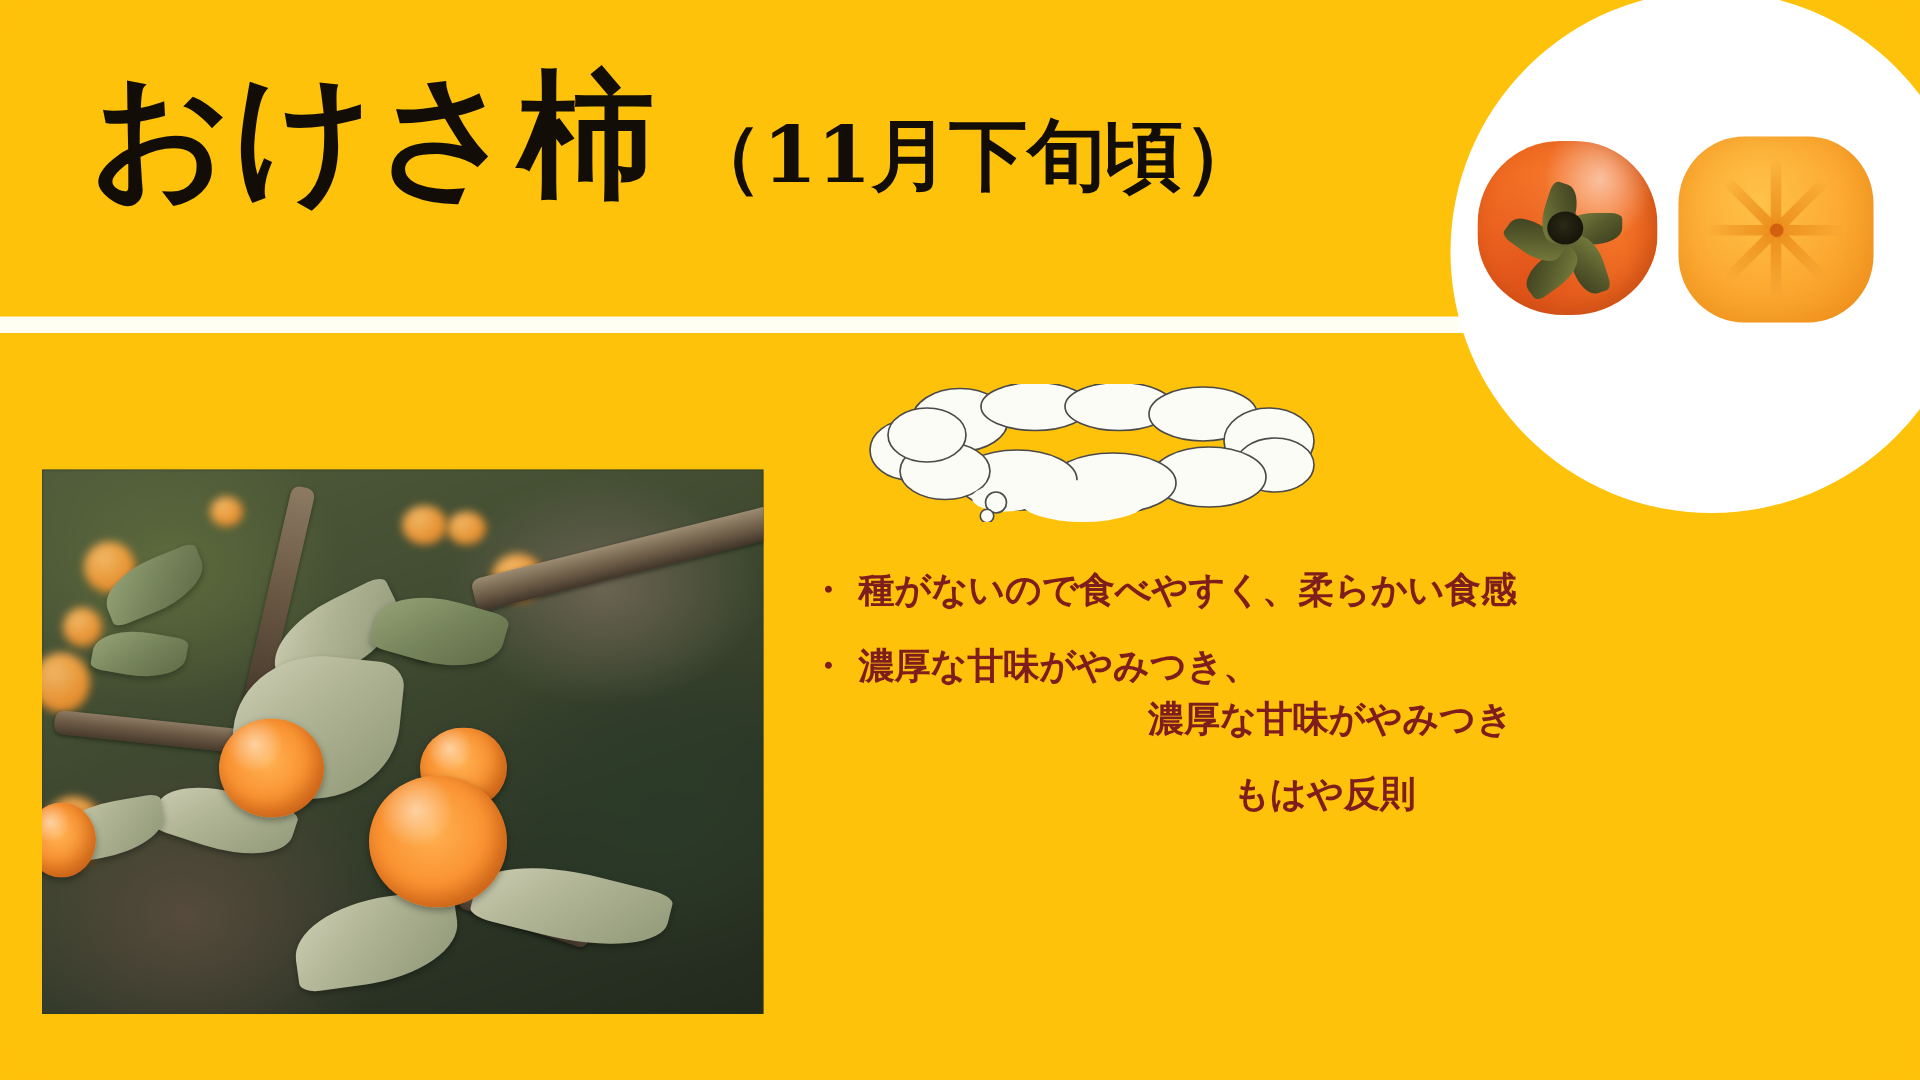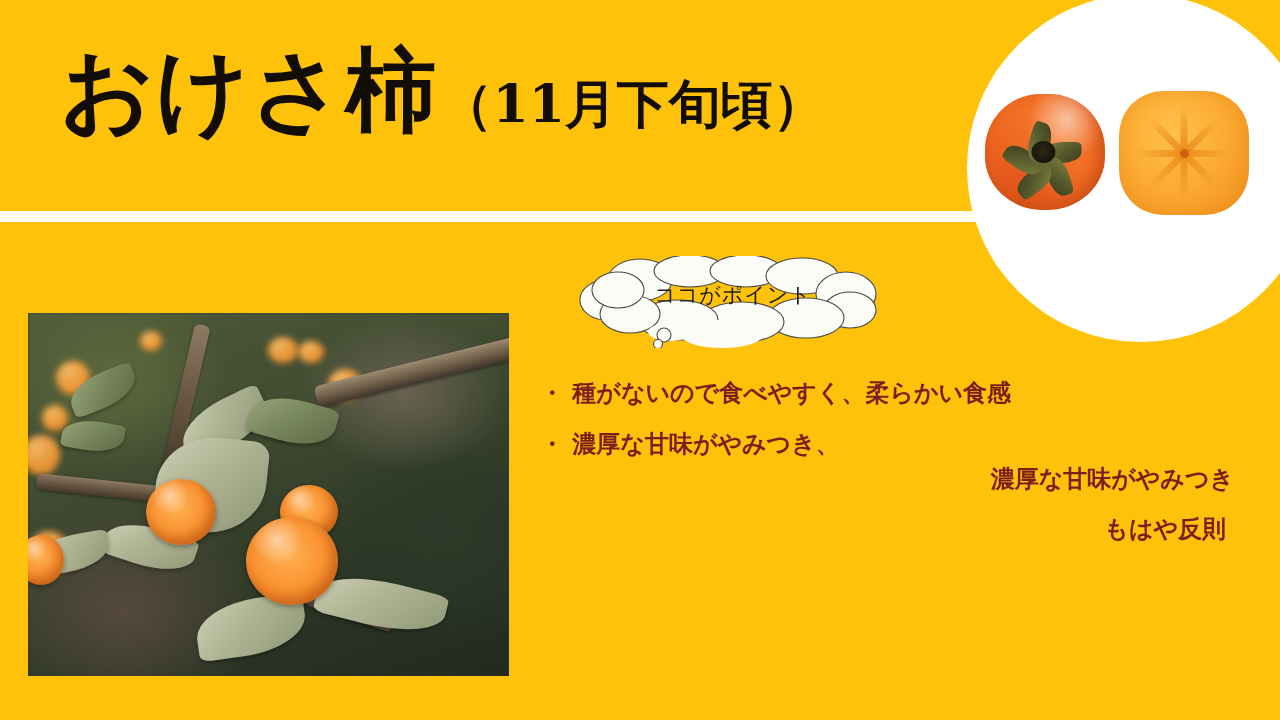--- a/index.html
+++ b/index.html
@@ -56,21 +56,21 @@
     white-space: nowrap;
   }
   .title-sub {
     font-family: "DejaVu Serif", "Liberation Serif", serif;
     font-size: 52px;
     line-height: 1;
     font-weight: 700;
     color: #120D06;
     white-space: nowrap;
     padding-bottom: 8px;
-    margin-left: 2px;
+    margin-left: 18px;
   }
 
   
   .circle-photo {
     position: absolute;
     left: 967px;
     top: -6px;
     width: 348px;
     height: 348px;
     border-radius: 50%;
@@ -244,21 +244,21 @@
   .bullet-block:last-child { margin-bottom: 0; }
   .bullet-line {
     font-family: "DejaVu Sans", "Liberation Sans", sans-serif;
     font-size: 24px;
     font-weight: 700;
     line-height: 1.45;
     color: #7f1d1d;
     white-space: nowrap;
   }
   .bullet-line.cont {
-    text-align: right;
+    text-align: center;
     padding-right: 36px;
   }
   .bullet-line.cont.tight { padding-right: 44px; }
 </style>
 </head>
 <body>
 
 <div id="slide">
 
   <div class="header-band"></div>
@@ -344,21 +344,20 @@
         <ellipse cx="52" cy="58" rx="30" ry="19"></ellipse>
         <ellipse cx="40" cy="34" rx="26" ry="18"></ellipse>
         <ellipse cx="92" cy="76" rx="22" ry="9" fill="#FCFCF6" stroke="none"></ellipse>
       </g>
       <g fill="#FCFCF6" stroke="#4a4a4a" stroke-width="1.1">
         <ellipse cx="144" cy="78" rx="42" ry="14" stroke="none"></ellipse>
         <circle cx="86" cy="79" r="7"></circle>
         <circle cx="80" cy="88" r="4.5"></circle>
       </g>
     </svg>
-    <div class="bubble-text">ココがポイント</div>
   </div>
 
   <div class="bullets">
     <div class="bullet-block">
       <div class="bullet-line">・ 種がないので食べやすく、柔らかい食感</div>
     </div>
     <div class="bullet-block">
       <div class="bullet-line">・ 濃厚な甘味がやみつき、</div>
       <div class="bullet-line cont">濃厚な甘味がやみつき</div>
     </div>

